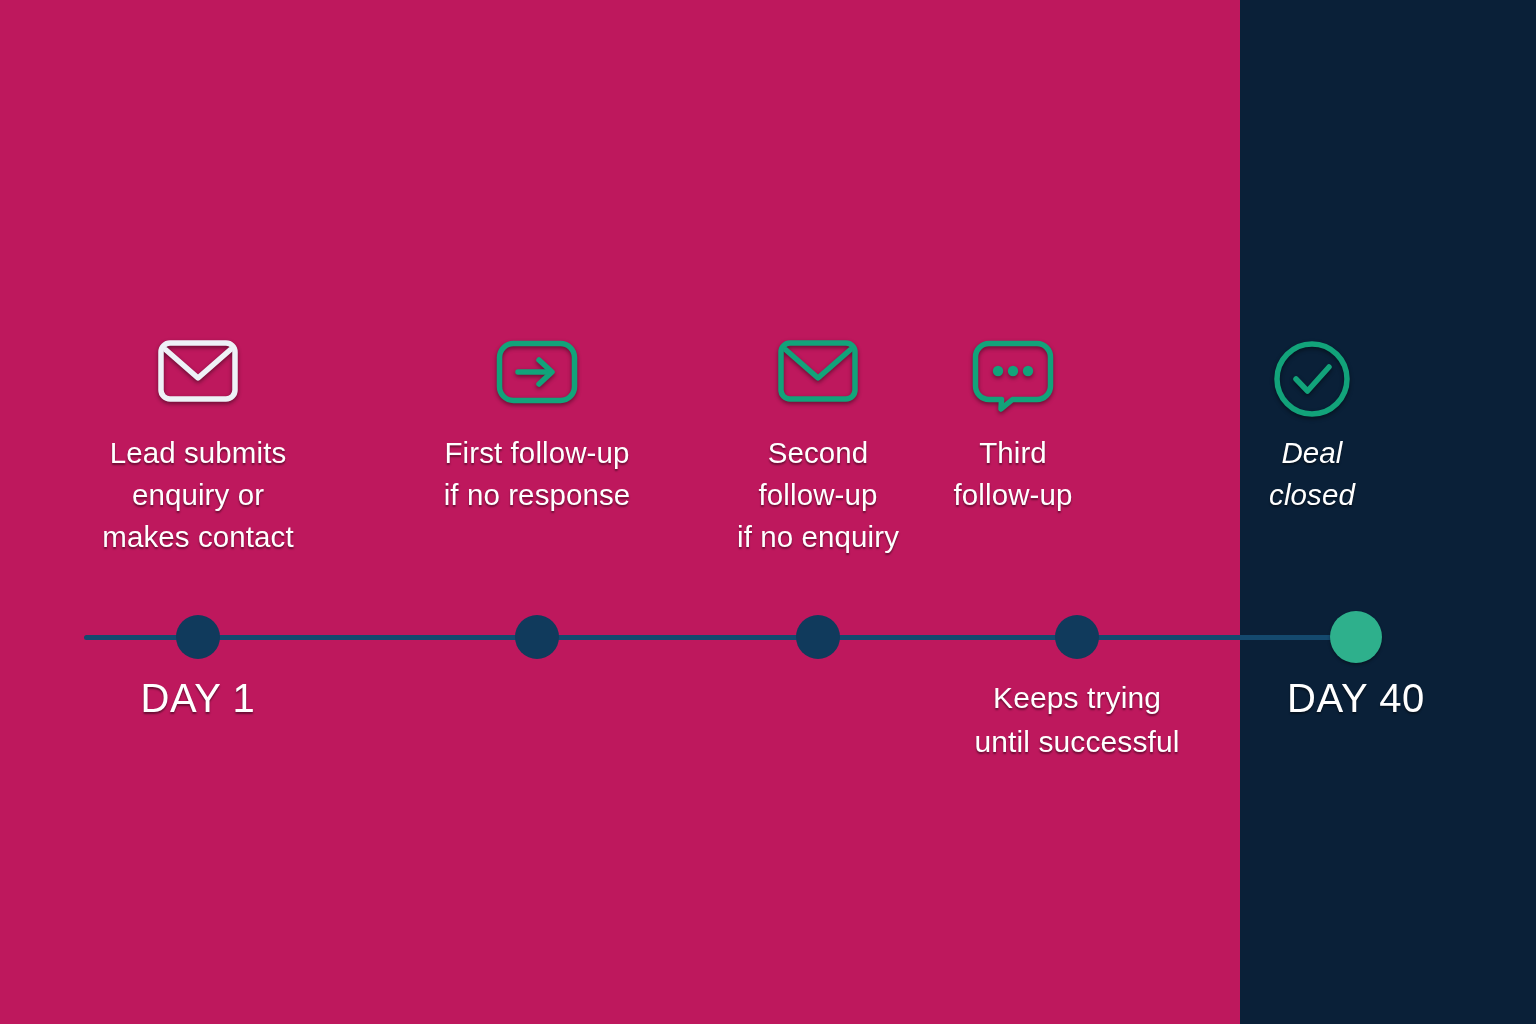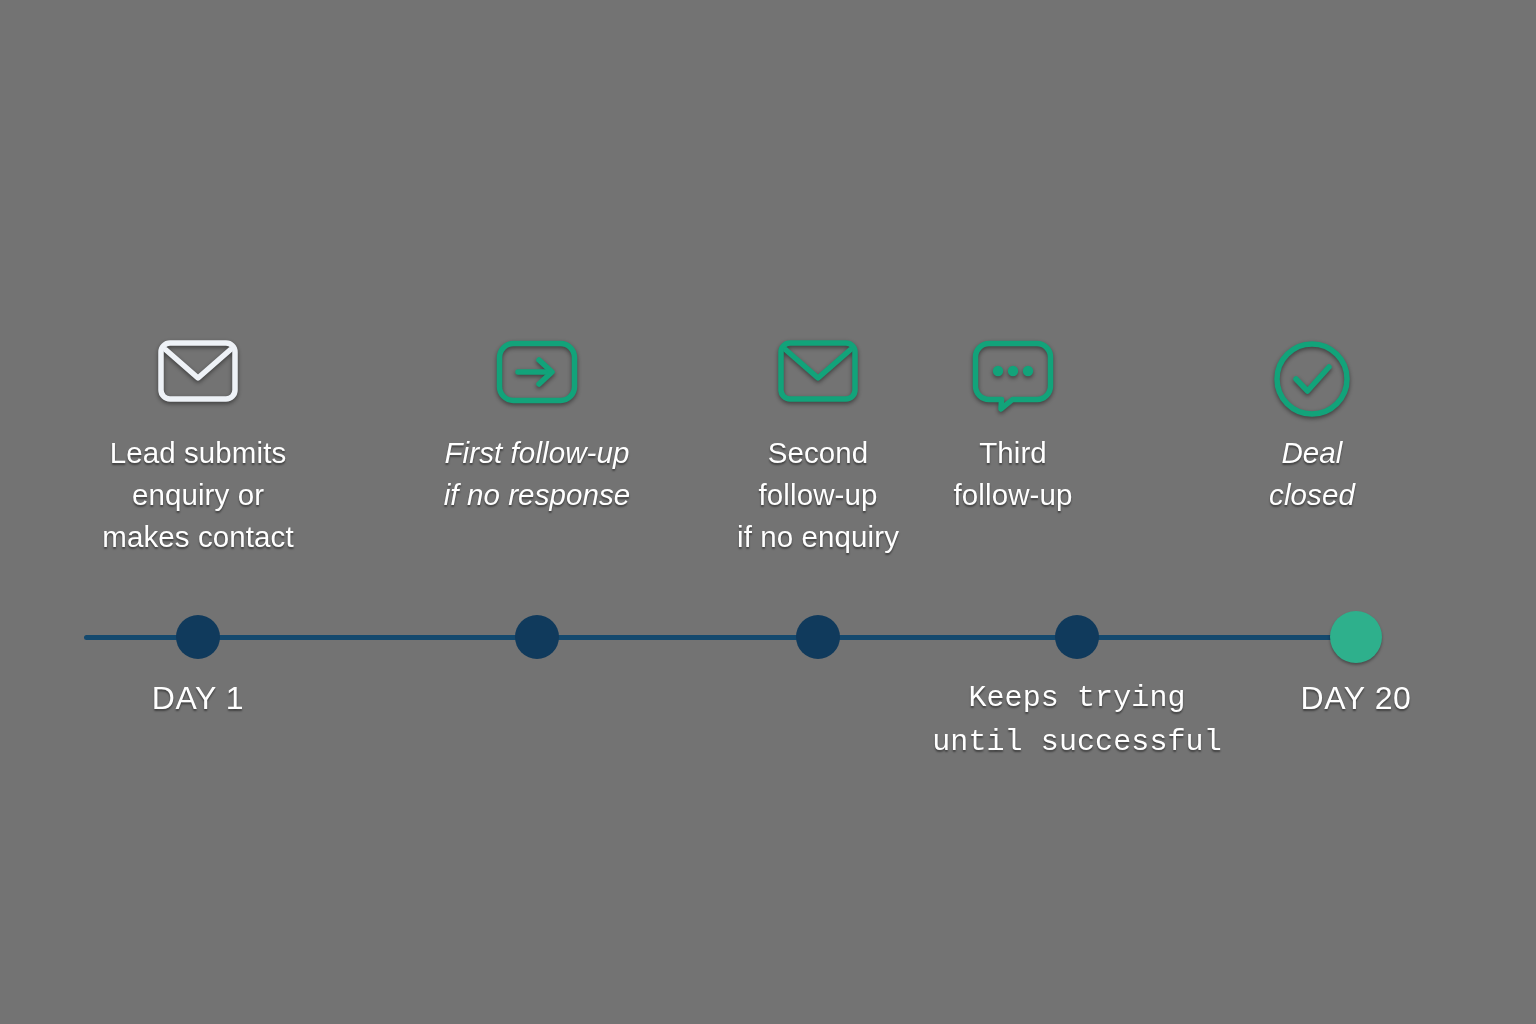--- a/index.html
+++ b/index.html
@@ -13,23 +13,23 @@
     background: #0a2038;
     font-family: "Liberation Sans", sans-serif;
     overflow: hidden;
     position: relative;
   }
 
   #timeline-infographic {
     position: absolute;
     left: 0;
     top: 0;
-    width: 1536px;
+    width: 1240px;
     height: 1024px;
-    background: #737373;
+    background: #be185d;
   }
 
   
   .steps-row {
     position: absolute;
     left: 0;
     top: 340px;
     width: 1536px;
     height: 240px;
   }
@@ -92,32 +92,31 @@
     background: #2eb08c;
     box-shadow: 0 2px 3px rgba(0,0,0,0.35);
   }
 
   .day-label {
     position: absolute;
     top: 676px;
     width: 340px;
     margin-left: -170px;
     text-align: center;
-    font-size: 32px;
+    font-size: 40px;
     line-height: 44px;
     font-weight: 400;
     color: #ffffff;
     letter-spacing: 0.6px;
     text-shadow: 0px 2px 2px rgba(0,0,0,0.45);
     white-space: pre-line;
   }
   .day-label.small {
     font-size: 30px;
     letter-spacing: 0.1px;
-    font-family: Liberation Mono, monospace;
   }
 </style>
 </head>
 <body>
 
 <div id="timeline-infographic">
 
   <div class="steps-row">
 
     <div class="step" id="step-0" style="left: 198px;">
@@ -125,21 +124,21 @@
         <svg width="80" height="62" viewBox="0 0 80 62" fill="none">
           <rect x="3" y="3" width="74" height="56" rx="9" ry="9" stroke="#eef2f7" stroke-width="5.5"></rect>
           <path d="M8 10 L40 38 L72 10" stroke="#eef2f7" stroke-width="5.5" stroke-linecap="round" stroke-linejoin="round" fill="none"></path>
         </svg>
       </div>
       <div class="step-caption">Lead submits
 enquiry or
 makes contact</div>
     </div>
 
-    <div class="step" id="step-1" style="left: 537px; font-style: italic;">
+    <div class="step" id="step-1" style="left: 537px;">
       <div class="step-icon">
         <svg width="82" height="64" viewBox="0 0 82 64" fill="none">
           <rect x="3.5" y="3.5" width="75" height="57" rx="14" ry="14" stroke="#12a37a" stroke-width="5.5"></rect>
           <path d="M22 32 L55 32" stroke="#12a37a" stroke-width="5.5" stroke-linecap="round"></path>
           <path d="M43 20 L56 32 L43 44" stroke="#12a37a" stroke-width="5.5" stroke-linecap="round" stroke-linejoin="round" fill="none"></path>
         </svg>
       </div>
       <div class="step-caption">First follow-up
 if no response</div>
     </div>
@@ -186,15 +185,15 @@
 
   <div class="node muted" id="node-0" style="left: 198px;"></div>
   <div class="node muted" id="node-1" style="left: 537px;"></div>
   <div class="node muted" id="node-2" style="left: 818px;"></div>
   <div class="node muted" id="node-3" style="left: 1077px;"></div>
   <div class="node active" id="node-4" style="left: 1356px;"></div>
 
   <div class="day-label" id="day-0" style="left: 198px;">DAY 1</div>
   <div class="day-label small" id="day-3" style="left: 1077px;">Keeps trying
 until successful</div>
-  <div class="day-label" id="day-4" style="left: 1356px;">DAY 20</div>
+  <div class="day-label" id="day-4" style="left: 1356px;">DAY 40</div>
 
 </div>
 
 </body></html>

